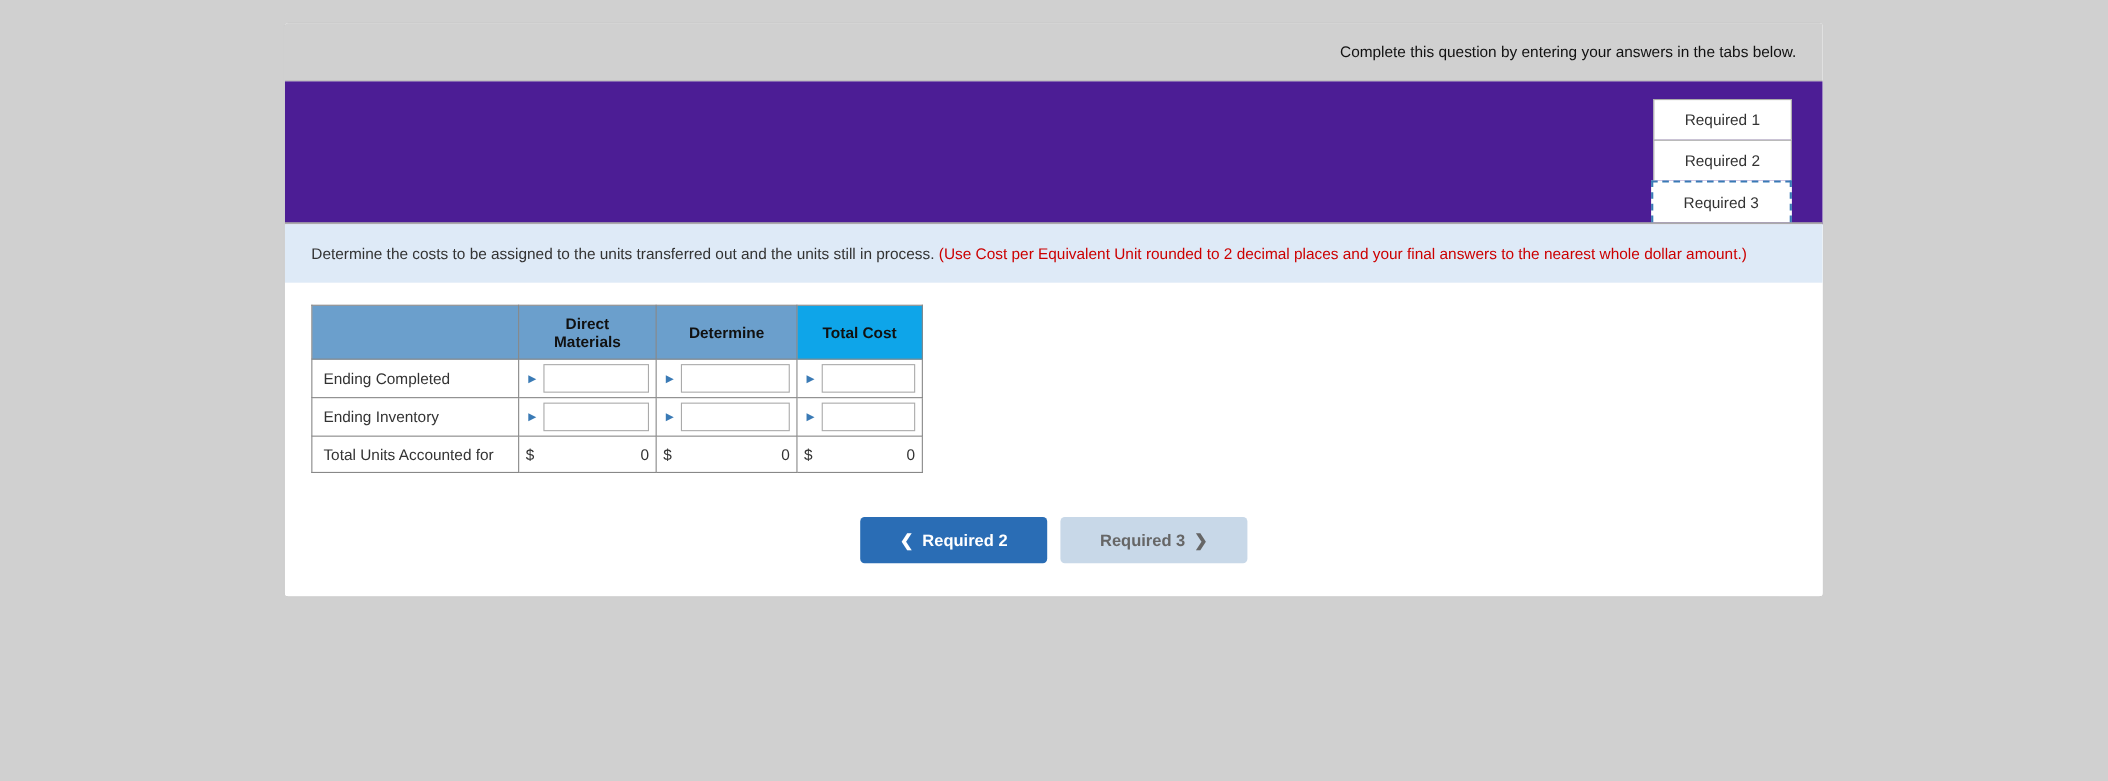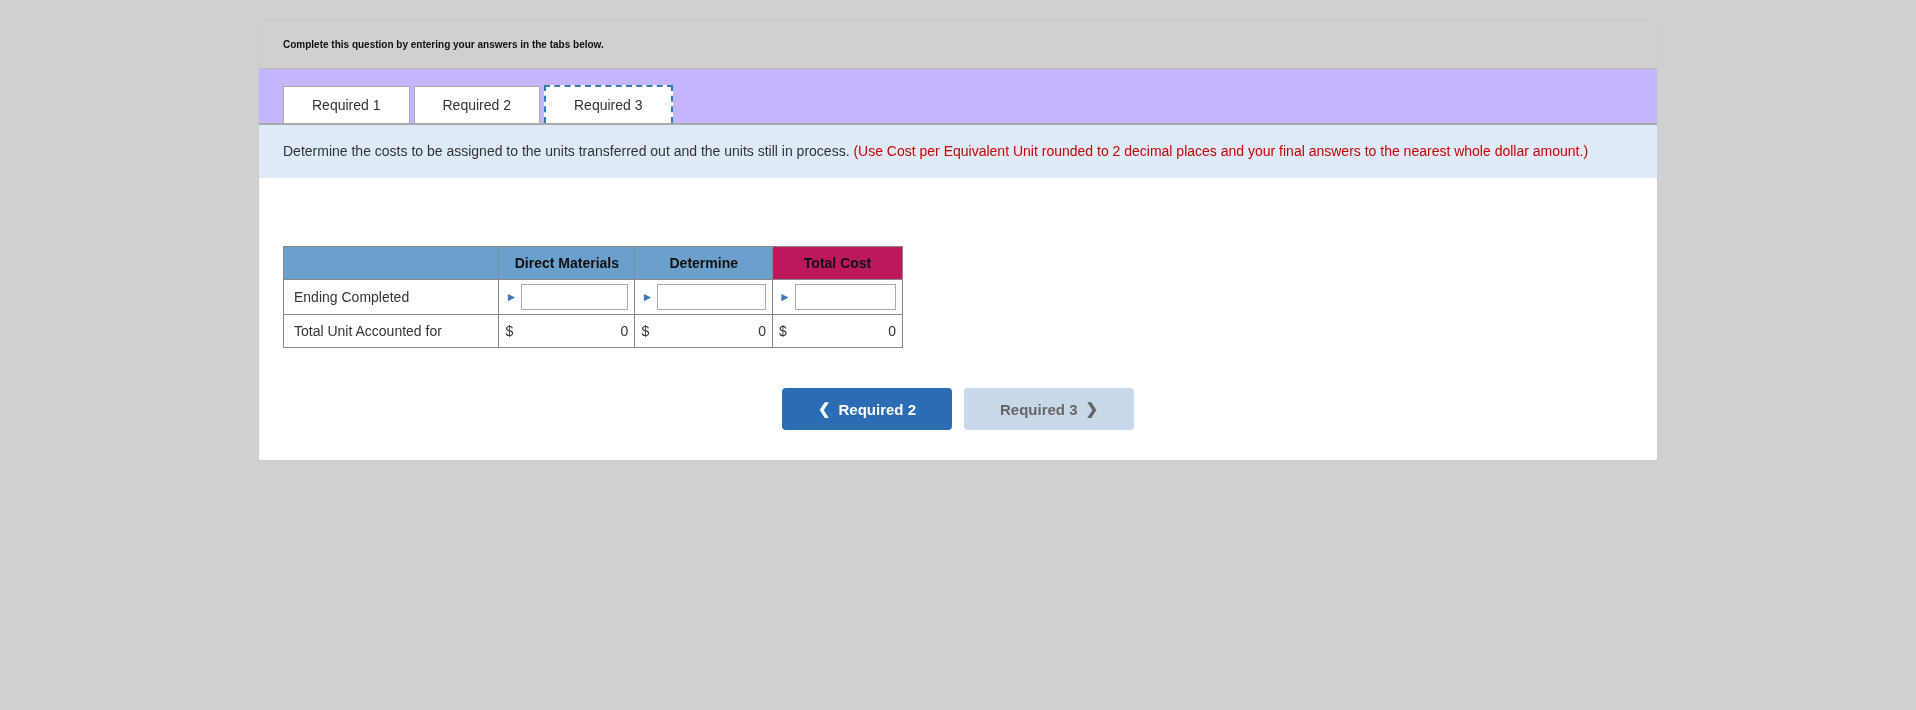--- a/index.html
+++ b/index.html
@@ -20,30 +20,32 @@
       border: 1px solid #cccccc;
       border-radius: 4px;
       overflow: hidden;
     }
     .header-bar {
       background: #d0d0d0;
       padding: 18px 24px;
       border-bottom: 1px solid #bbbbbb;
     }
     .header-bar p {
-      font-weight: bold;
-      font-size: 10px;
+      font-weight: normal;
+      font-size: 14px;
       color: #111111;
+      text-align: right;
     }
     .tabs-row {
       display: flex;
       align-items: flex-end;
       padding: 16px 24px 0 24px;
       border-bottom: 2px solid #aaaaaa;
-      background: #c4b5fd;
+      background: #4c1d95;
+      flex-direction: column;
     }
     .tab {
       padding: 10px 28px;
       border: 1px solid #aaaaaa;
       background: #ffffff;
       cursor: pointer;
       font-size: 14px;
       color: #333333;
       margin-right: 4px;
       border-bottom: none;
@@ -69,23 +71,22 @@
       line-height: 1.5;
     }
     .instruction-box .red-text {
       color: #cc0000;
     }
     .table-section {
       padding: 20px 24px;
     }
     .cost-table {
       border-collapse: collapse;
-      width: 620px;
+      width: 556px;
       border: 1px solid #555555;
-      margin-top: 48px;
     }
     .cost-table th, .cost-table td {
       border: 1px solid #888888;
       padding: 8px 12px;
     }
     .cost-table thead tr {
       background: #6b9fcc;
     }
     .cost-table thead th {
       color: #111111;
@@ -99,21 +100,21 @@
     }
     .cost-table thead th.col-dm {
       background: #6b9fcc;
       width: 150px;
     }
     .cost-table thead th.col-conv {
       background: #6b9fcc;
       width: 150px;
     }
     .cost-table thead th.col-tc {
-      background: #be185d;
+      background: #0ea5e9;
       width: 150px;
     }
     .cost-table tbody tr td {
       background: #ffffff;
     }
     .cost-table tbody td.row-label {
       font-size: 14px;
       color: #333333;
       padding-left: 10px;
     }
@@ -254,24 +255,47 @@
               </div>
             </td>
             <td class="input-cell">
               <div class="input-wrapper">
                 <span class="input-arrow">►</span>
                 <input class="cell-input" type="text" value="" style="">
               </div>
             </td>
           </tr>
 
+          <tr>
+            <td class="row-label">
+              <span>Ending Inventory</span>
+            </td>
+            <td class="input-cell">
+              <div class="input-wrapper">
+                <span class="input-arrow">►</span>
+                <input class="cell-input" type="text" value="" style="">
+              </div>
+            </td>
+            <td class="input-cell">
+              <div class="input-wrapper">
+                <span class="input-arrow">►</span>
+                <input class="cell-input" type="text" value="" style="">
+              </div>
+            </td>
+            <td class="input-cell">
+              <div class="input-wrapper">
+                <span class="input-arrow">►</span>
+                <input class="cell-input" type="text" value="" style="">
+              </div>
+            </td>
+          </tr>
 
           <tr class="total-row">
             <td class="row-label">
-              <span>Total Unit Accounted for</span>
+              <span>Total Units Accounted for</span>
             </td>
             <td class="input-cell">
               <div class="total-cell">
                 <span class="dollar-sign">$</span>
                 <span class="total-value">0</span>
               </div>
             </td>
             <td class="input-cell">
               <div class="total-cell">
                 <span class="dollar-sign">$</span>

